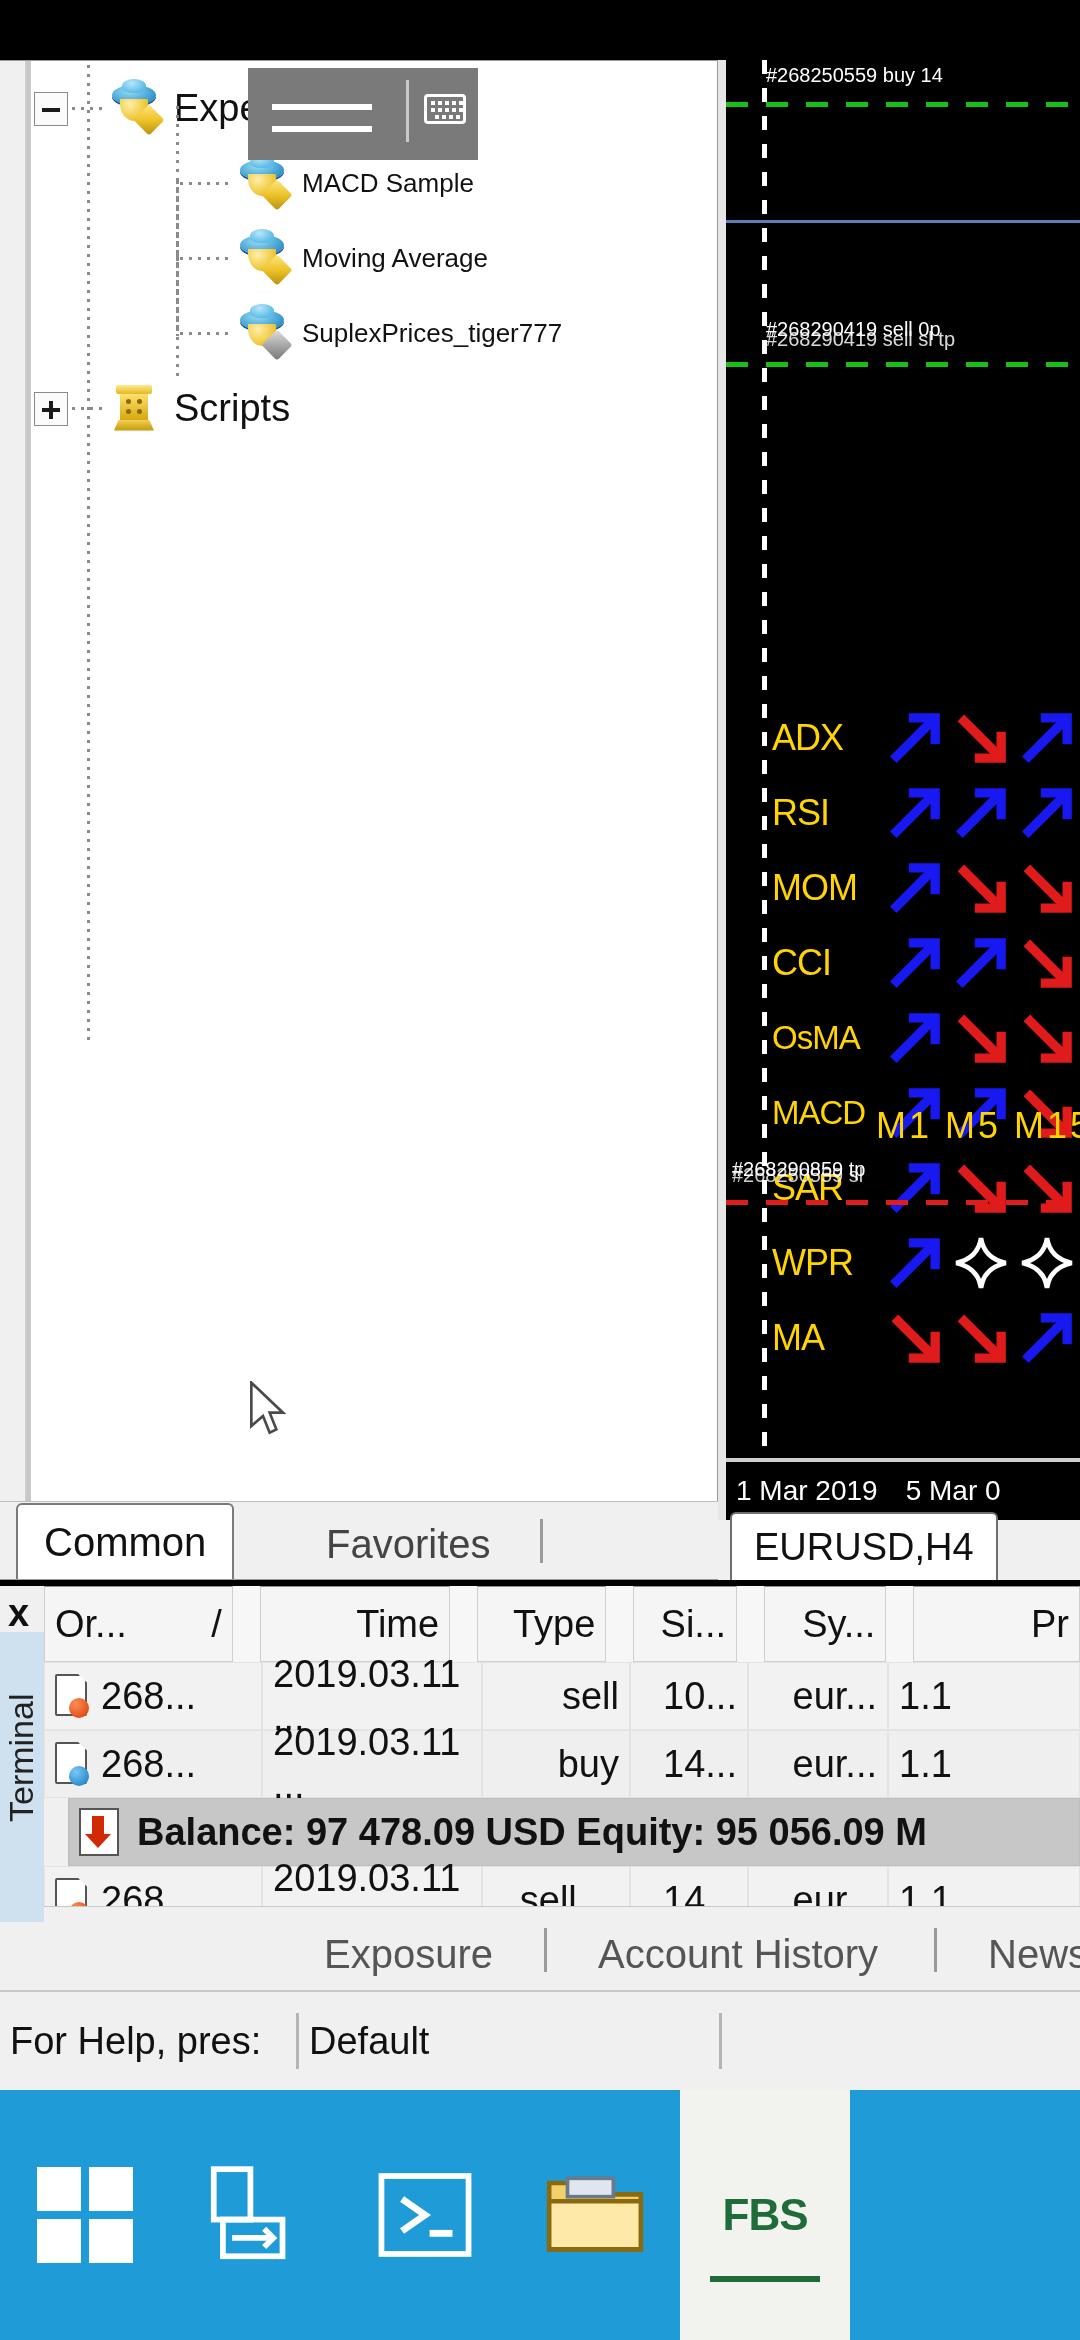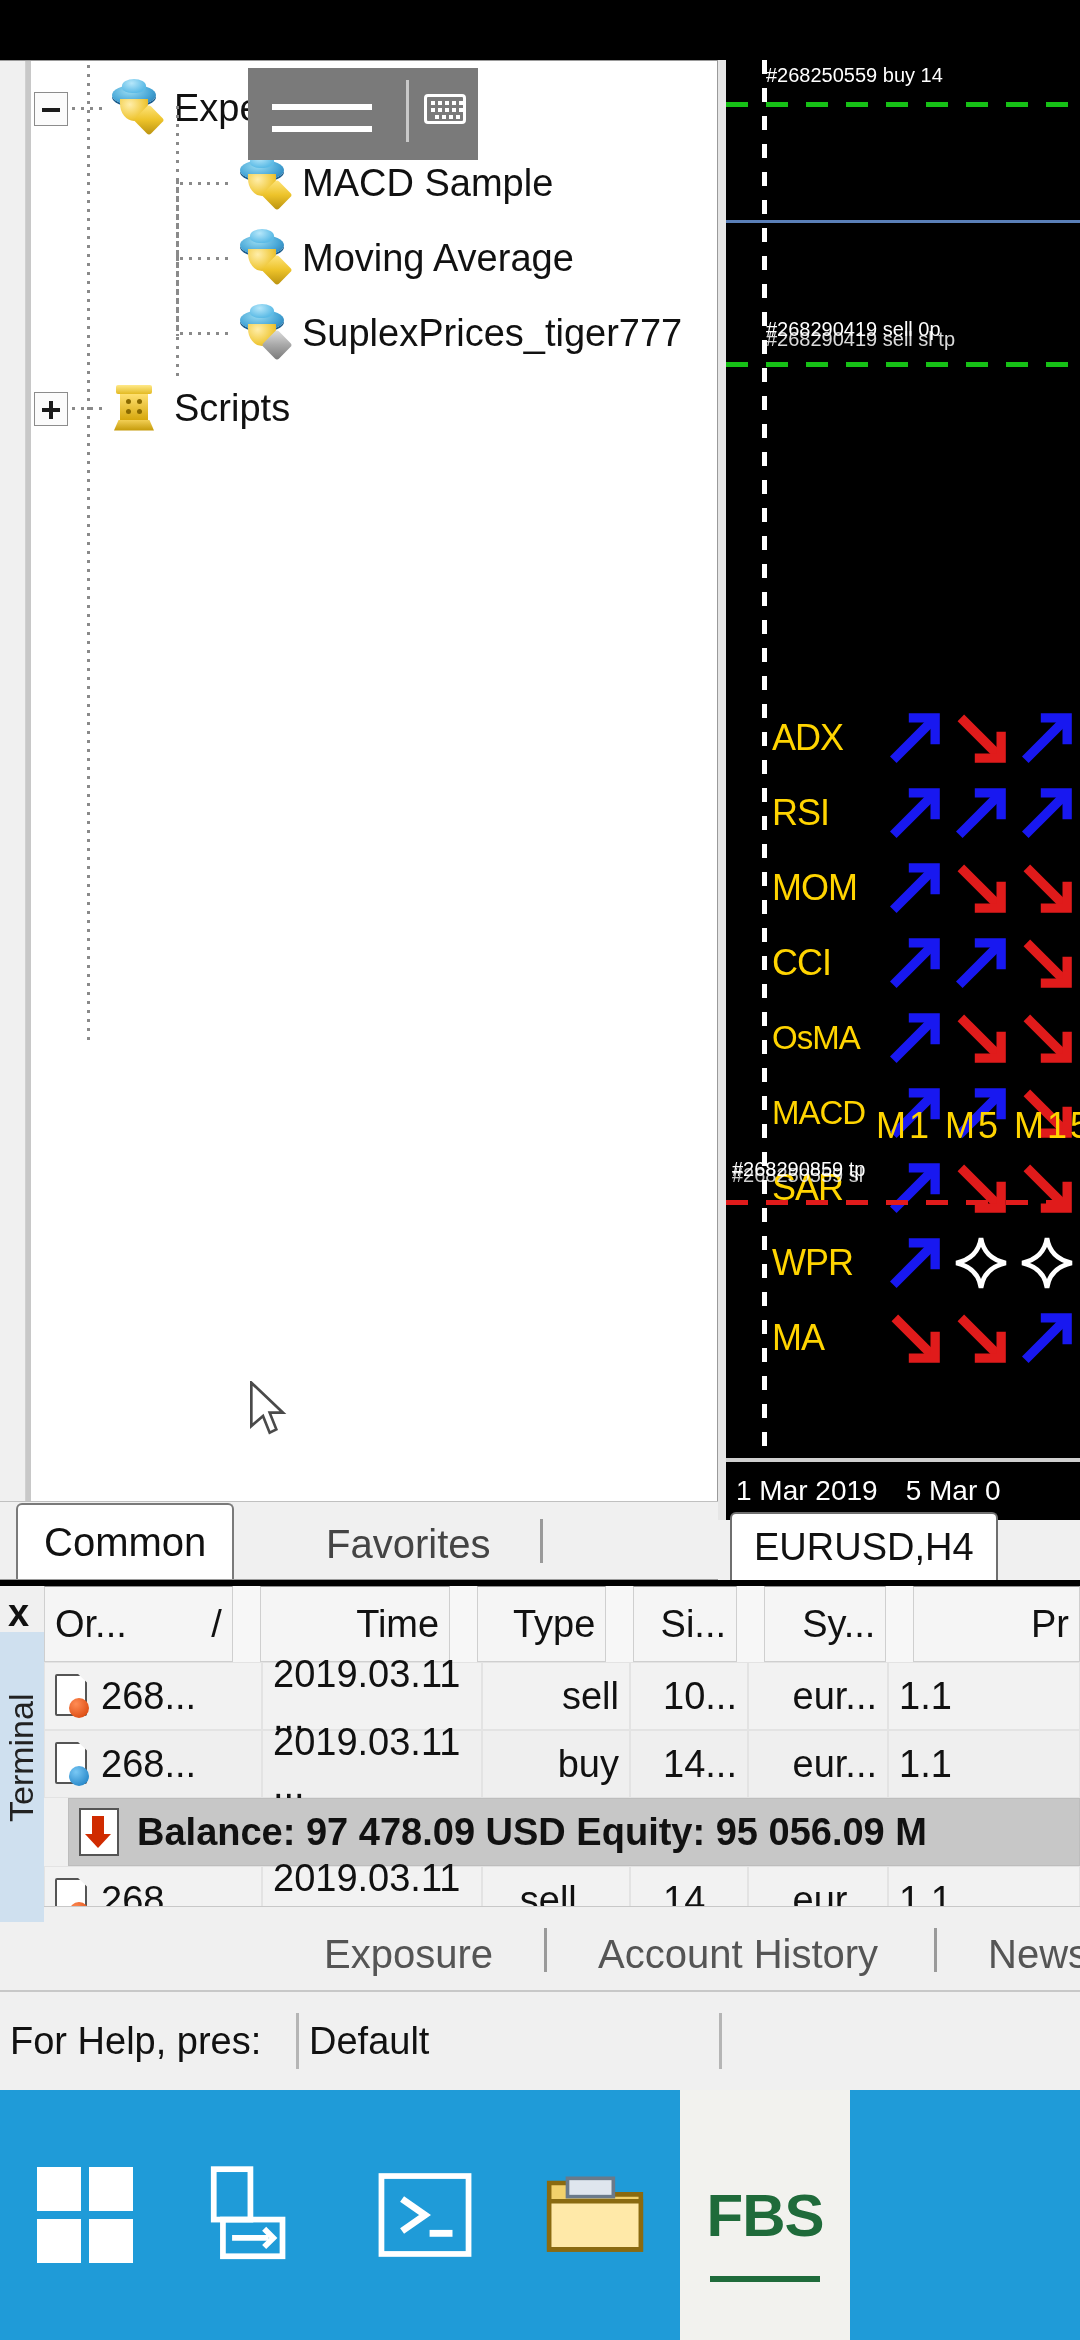--- a/index.html
+++ b/index.html
@@ -97,21 +97,21 @@
     content:""; position:absolute; left:6px; top:5px; width:5px;height:5px;
     background:#8a6a00; border-radius:50%;
     box-shadow: 11px 0 0 #8a6a00, 0 10px 0 #8a6a00, 11px 10px 0 #8a6a00;
   }
   .script-icon .base {
     position:absolute; left:6px; top:37px; width:40px; height:11px;
     background: linear-gradient(#f2cf55,#c39806);
     clip-path: polygon(12% 0,88% 0,100% 100%,0 100%);
   }
   .tree-label { font-size: 38px; color: #111; }
-  .tree-label.lvl2 { font-size: 38px; }
+  .tree-label.lvl2 { font-size: 26px; }
 
   
   .float-bar {
     position: absolute; left: 248px; top: 68px; width: 230px; height: 92px;
     background: #7a7a7a; z-index: 40;
   }
   .float-bar .ln {
     position: absolute; background: #ffffff; height: 6px;
   }
   .float-bar .ln1 { left: 24px; top: 36px; width: 100px; }
@@ -307,21 +307,21 @@
   }
   .tb-item.fbs { background:#f2f2ee; width: 170px; }
   .win-logo { position:relative; width: 96px; height: 96px; }
   .win-logo span {
     position:absolute; width: 44px; height: 44px; background:#ffffff;
   }
   .win-logo span:nth-child(1){left:0;top:0;}
   .win-logo span:nth-child(2){left:52px;top:0;}
   .win-logo span:nth-child(3){left:0;top:52px;}
   .win-logo span:nth-child(4){left:52px;top:52px;}
-  .fbs-text { font-size: 60px; font-weight: bold; color:#1f6b3a; letter-spacing:-1px; }
+  .fbs-text { font-size: 44px; font-weight: bold; color:#1f6b3a; letter-spacing:-1px; }
   .fbs-bar { position:absolute; left: 30px; bottom: 58px; width: 110px; height: 6px; background:#1f6b3a;}
 
   .topbar { position:absolute; left:0; top:0; width:1080px; height:60px; background:#000; }
 </style>
 </head>
 <body>
 
 <div id="root">
 
   <div class="topbar"></div>

